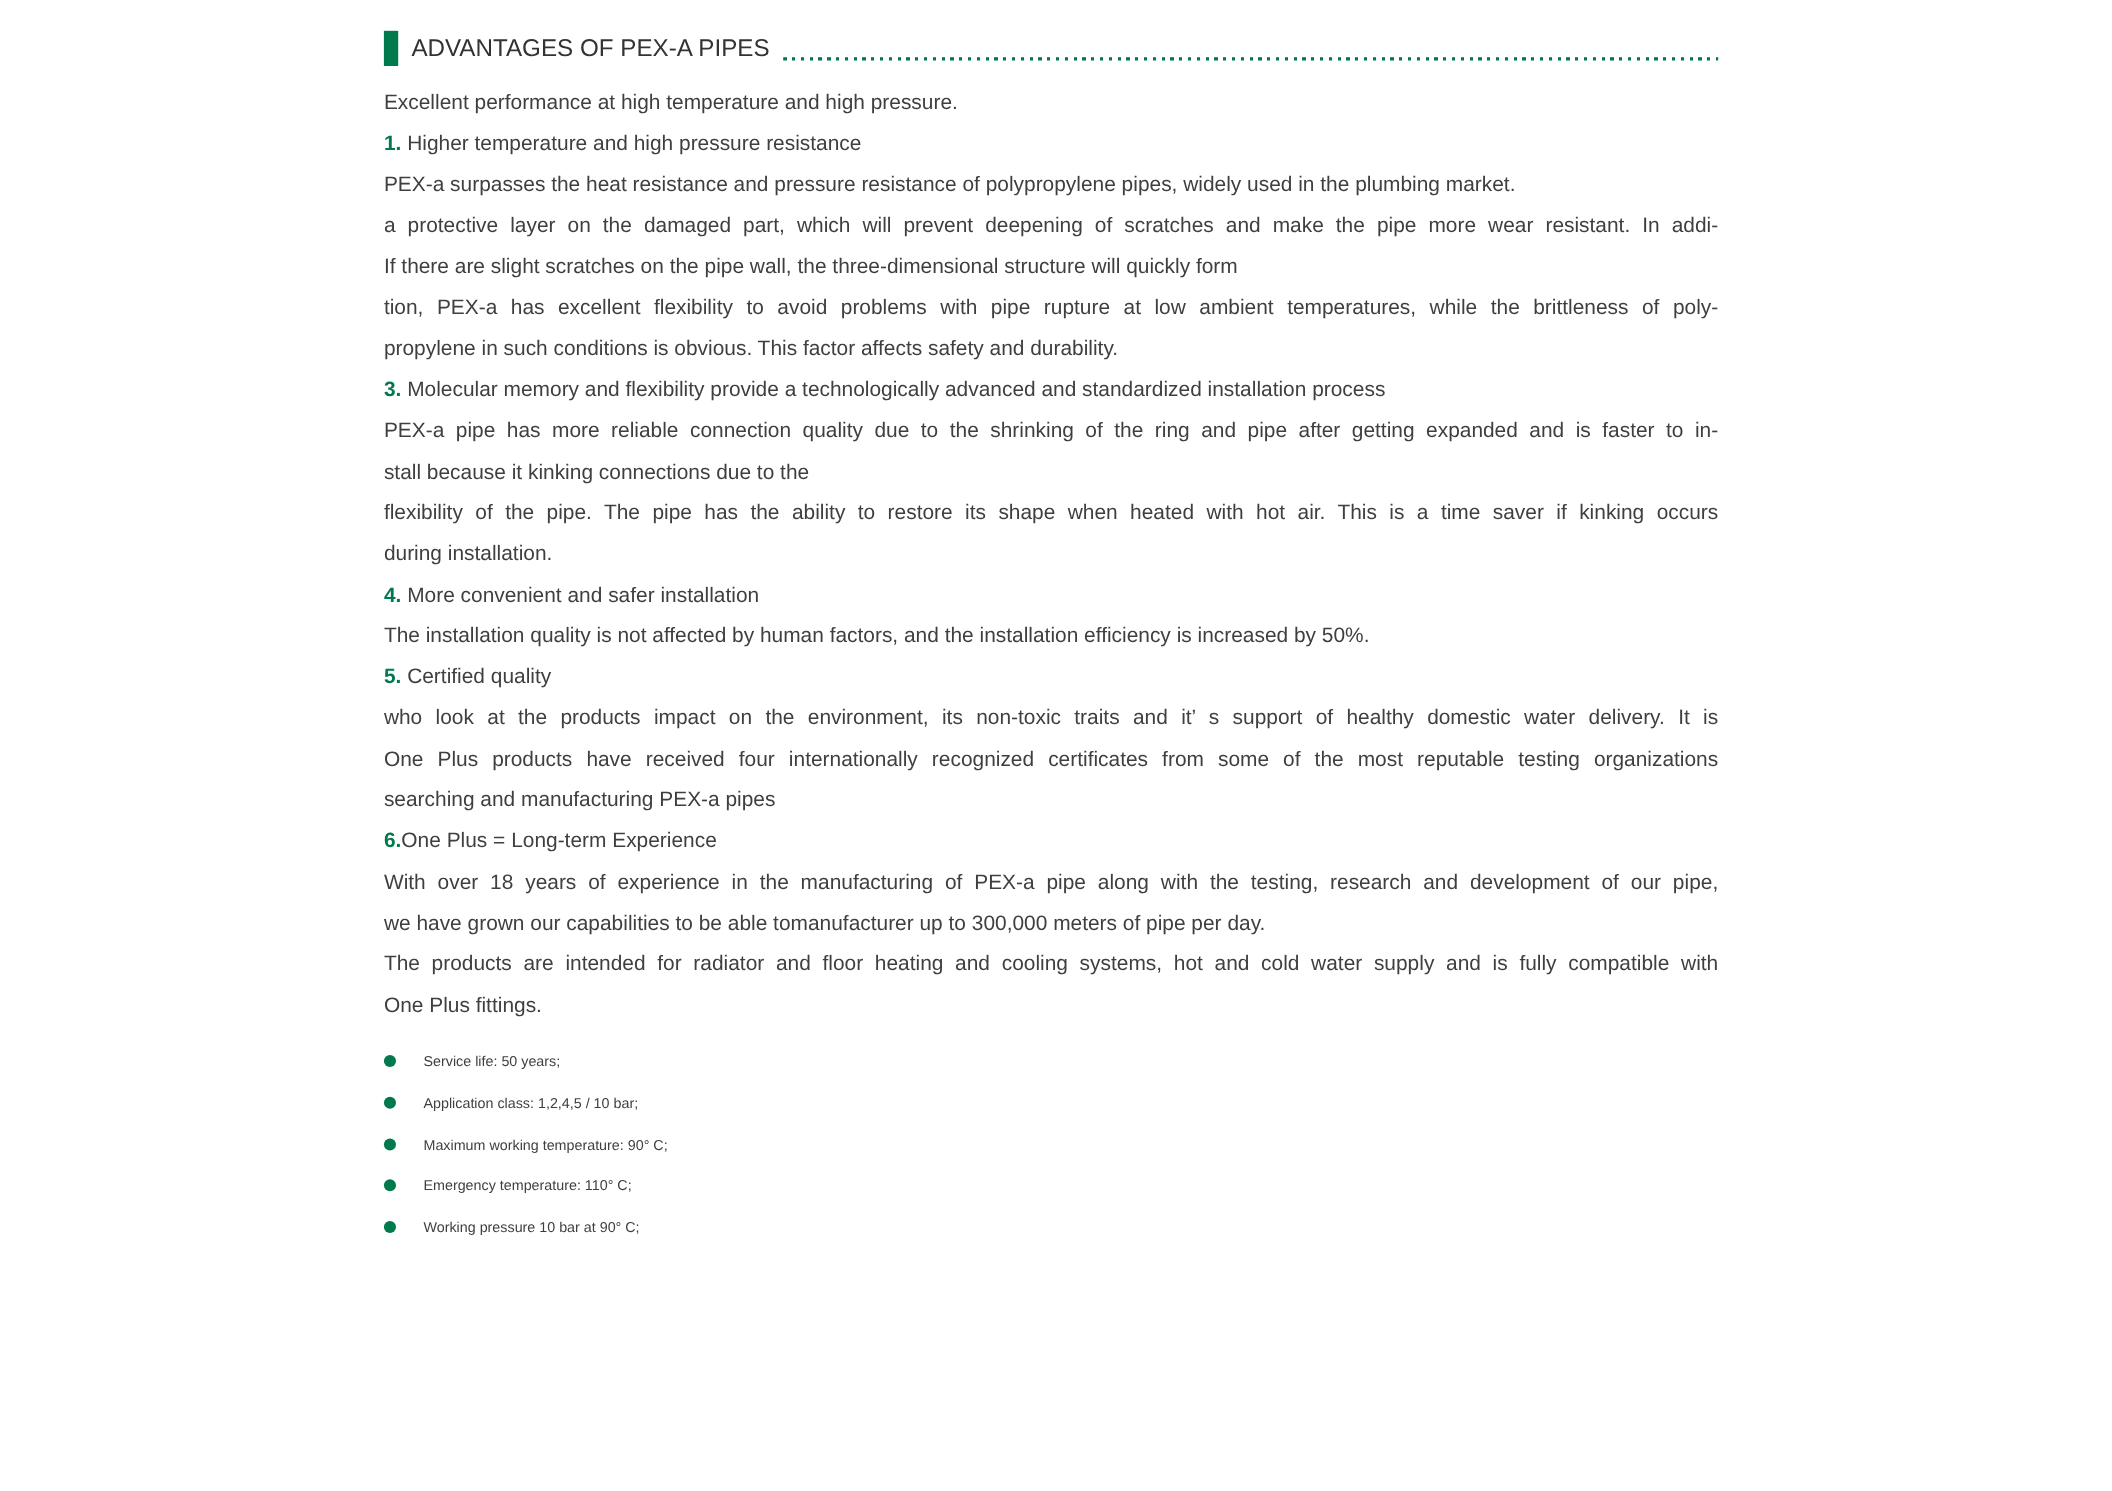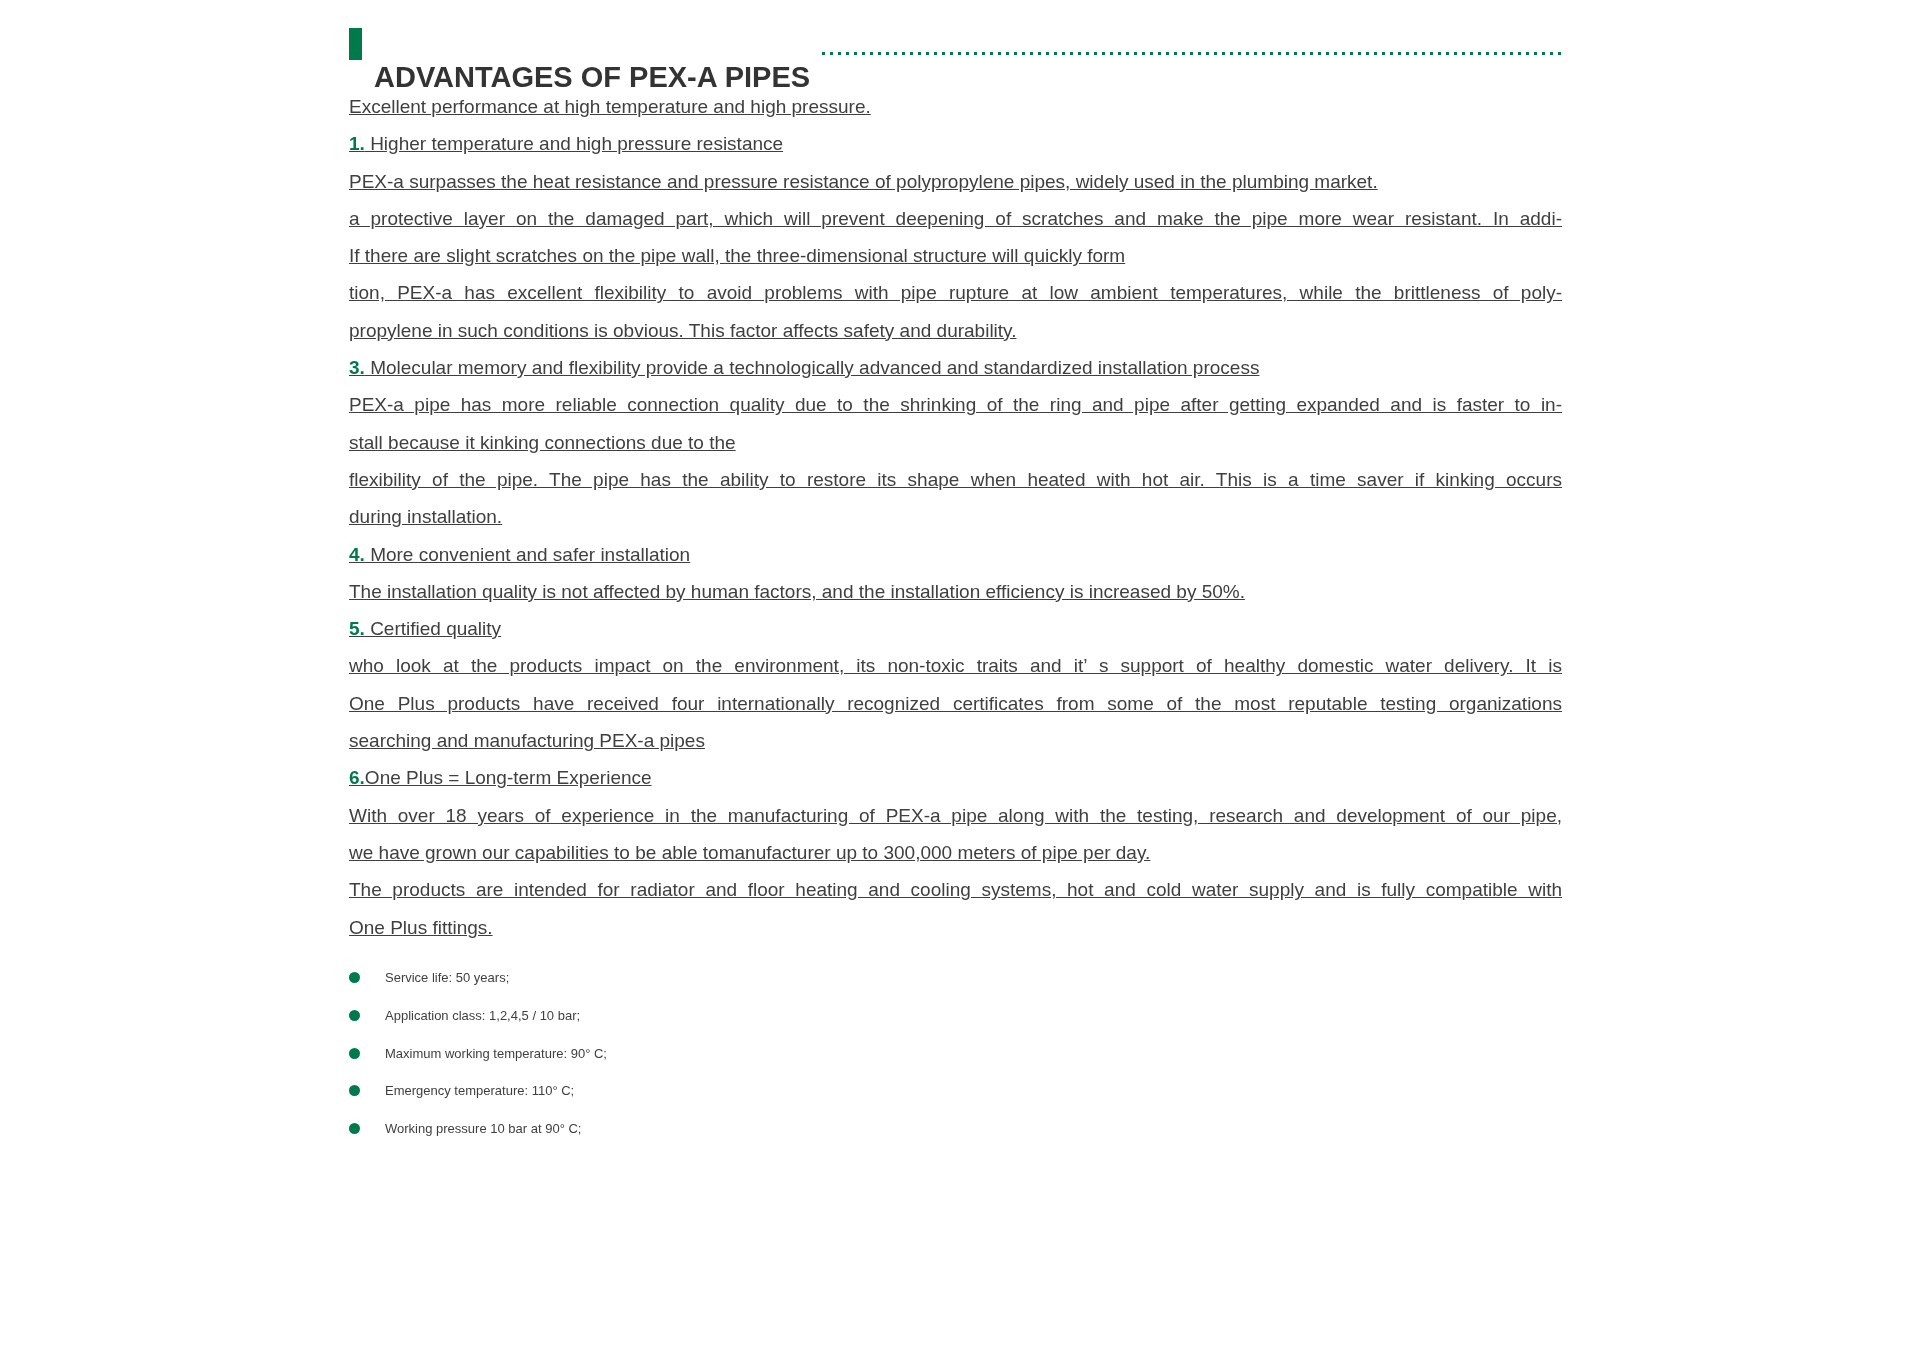--- a/index.html
+++ b/index.html
@@ -17,31 +17,31 @@
   .content{
     position:absolute;left:349px;top:28px;width:1213px;
   }
   .title-row{
     display:flex;align-items:stretch;height:32px;
   }
   .accent-bar{
     width:13px;background:var(--green);margin-right:12px;flex:0 0 auto;
   }
   .section-title{
-    font-size:29px;font-weight:bold;color:var(--title-text);
-    line-height:32px;white-space:nowrap;letter-spacing:0;margin-top:33px;
+    font-size:22px;font-weight:normal;color:var(--title-text);
+    line-height:32px;white-space:nowrap;letter-spacing:0;
   }
   .dotted-rule{
     flex:1 1 auto;height:3px;align-self:flex-end;
     margin:0 0 5px 12px;
     background-image:repeating-linear-gradient(90deg,var(--green) 0 3px,transparent 3px 8px);
   }
   .body-text{
-    margin-top:28px;
-    font-size:19px;line-height:37.3px;color:var(--body-text);text-decoration:underline;
+    margin-top:15px;
+    font-size:19px;line-height:37.3px;color:var(--body-text);
   }
   .line{white-space:nowrap;}
   .line.j{
     white-space:normal;
     text-align:justify;
     text-align-last:justify;
   }
   .num{color:var(--green);font-weight:bold;}
   .spec-list{
     list-style:none;margin-top:13px;

